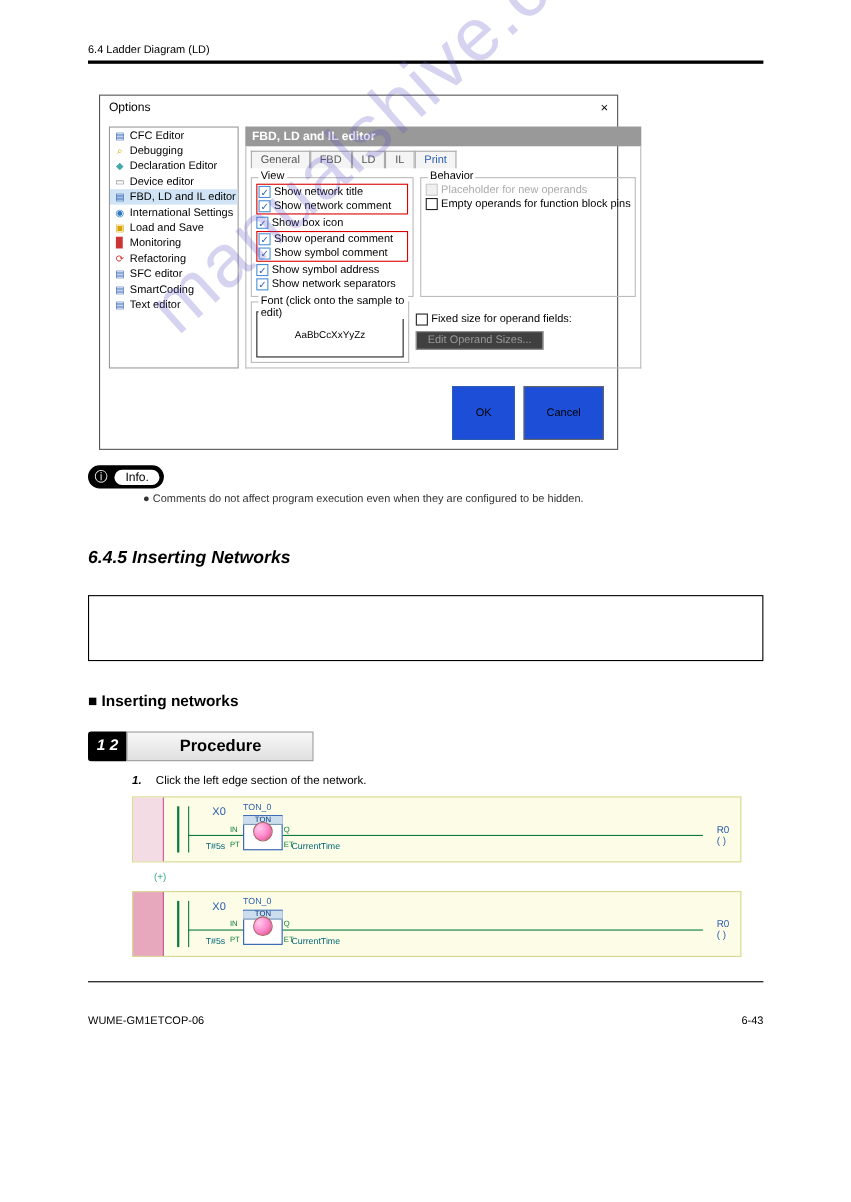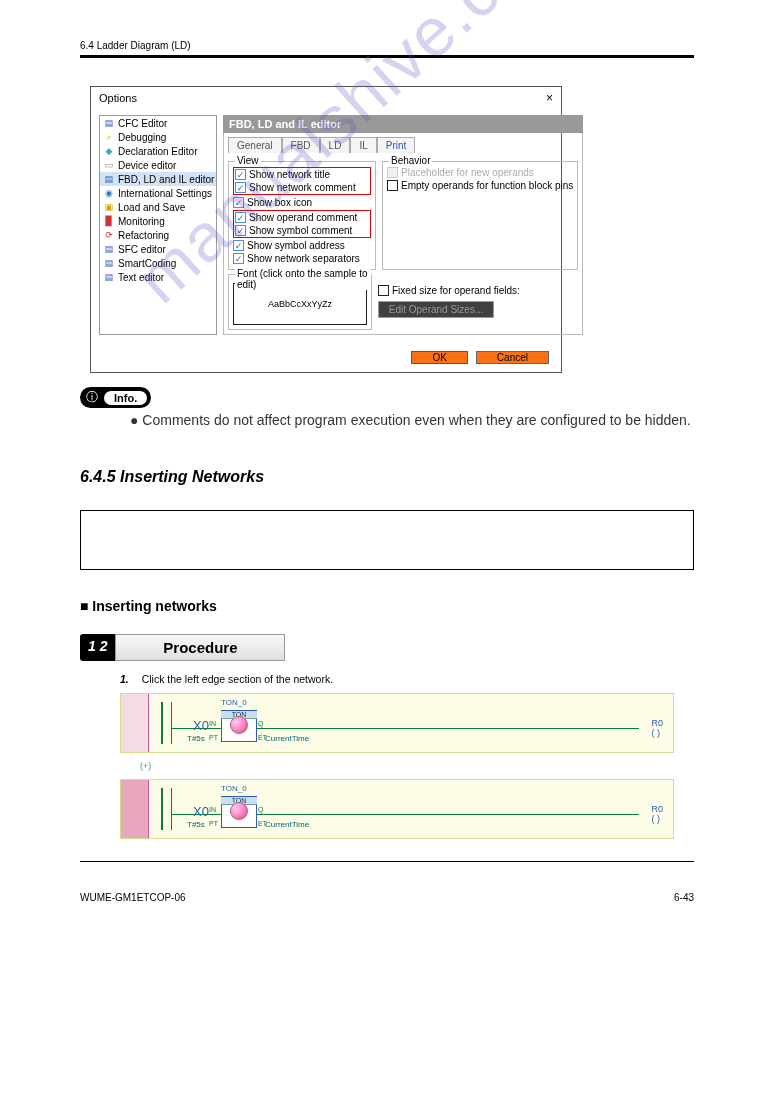--- a/index.html
+++ b/index.html
@@ -29,42 +29,42 @@
 .chk-row { display: flex; align-items: center; gap: 3px; padding: 1px 0; white-space: nowrap; }
 .chk { width: 11px; height: 11px; border: 1px solid #4a90d9; display: inline-flex; align-items: center; justify-content: center; font-size: 9px; color: #2a5db0; flex-shrink:0; }
 .chk-black { border-color: #222; color: #222; }
 .chk.disabled { border-color: #ccc; background: #f0f0f0; }
 .redbox { border: 1.5px solid #d00; padding: 0px 1px; margin: 1px 0; }
 .font-group { width: 144px; margin-top: 4px; }
 .font-sample { border: 1.5px solid #222; height: 42px; display: flex; align-items: center; justify-content: center; font-size: 9px; margin-top: 4px; }
 .fixed-row { font-size: 10px; margin-top: 8px; }
 .edit-btn { border: 1px solid #999; background: #404040; color: #999; padding: 2px 8px; font-size: 10px; margin-top: 4px; width: 116px; text-align: center; }
 .dialog-footer { display: flex; justify-content: flex-end; gap: 8px; padding: 8px 12px; }
-.btn { border: 1px solid #666; padding: 0 20px; font-size: 10px; background: #f97316; }
+.btn { border: 1px solid #666; padding: 18px 20px; font-size: 10px; background: #1d4ed8; }
 .btn-ok { border: 1.5px solid #2a5db0; }
 .info-pill { display: inline-flex; align-items: center; background: #000; color: #fff; border-radius: 12px; padding: 2px 4px; margin-top: 14px; }
-.info-pill .body { background: #fff; color: #000; border-radius: 10px; margin-left: 4px; padding: 1px 10px; font-weight: bold; font-size: 11px; }
-.info-text { font-size: 14px; margin-left: 50px; margin-top: 4px; color: #333; }
+.info-pill .body { background: #fff; color: #000; border-radius: 10px; margin-left: 4px; padding: 1px 10px; font-weight: normal; font-size: 11px; }
+.info-text { font-size: 10px; margin-left: 50px; margin-top: 4px; color: #333; }
 .section-title { font-weight: bold; font-size: 16px; margin-top: 40px; margin-bottom: 24px; font-style: italic; }
 .box-outline { border: 1px solid #000; height: 60px; position: relative; }
 .sub-title { font-weight: bold; font-size: 14px; margin-top: 28px; margin-bottom: 8px; }
 .proc-head { display: flex; align-items: stretch; margin-top: 20px; }
 .proc-num { background: #000; color: #fff; font-style: italic; font-weight: bold; padding: 4px 8px; font-size: 14px; border-radius: 3px 0 0 3px; text-align: right; }
 .proc-label { background: linear-gradient(#f8f8f8,#e0e0e0); border: 1px solid #999; padding: 4px 24px; font-weight: bold; font-size: 15px; flex: 0 0 170px; text-align: center; }
 .step-text { font-size: 10.5px; margin-left: 40px; margin-top: 12px; }
 .step-text .n { font-style: italic; font-weight: bold; margin-right: 10px; }
 .diagram { margin: 8px 20px 8px 40px; height: 60px; background: #fdfce6; border: 1px solid #d8d890; position: relative; }
 .diagram .leftbar { position: absolute; left: 0; top: 0; bottom: 0; width: 28px; background: #f3dce4; border-right: 1px solid #c59; }
 .diagram .v1 { position: absolute; left: 40px; top: 8px; bottom: 8px; width: 0; border-left: 2px solid #0a7b3b; }
 .diagram .v2 { position: absolute; left: 50px; top: 8px; bottom: 8px; width: 0; border-left: 1px solid #0a7b3b; }
 .diagram .hline { position: absolute; top: 34px; left: 50px; right: 34px; border-top: 1px solid #0a7b3b; }
 .diagram .node { position: absolute; left: 100px; top: 16px; width: 36px; height: 32px; border: 1.5px solid #2a5db0; background: #fff; }
 .diagram .node-label { position: absolute; left: 100px; top: 4px; font-size: 8px; color: #2a5db0; }
 .diagram .ball { position: absolute; left: 109px; top: 22px; width: 18px; height: 18px; border-radius: 50%; background: radial-gradient(circle at 30% 30%, #fce, #f8c, #c47); border: 1px solid #a66; }
-.diagram .x0 { position: absolute; left: 72px; top: 24px; font-size: 13px; color: #2a5db0; }
+.diagram .x0 { position: absolute; left: 72px; top: 8px; font-size: 10px; color: #2a5db0; }
 .diagram .t5s { position: absolute; left: 66px; top: 40px; font-size: 8px; color: #067; }
 .diagram .ct { position: absolute; left: 144px; top: 40px; font-size: 8px; color: #067; }
 .diagram .pinl1 { position:absolute; left:88px; top:26px; font-size:7px; color:#0a7b3b; }
 .diagram .pinl2 { position:absolute; left:88px; top:40px; font-size:7px; color:#0a7b3b; }
 .diagram .pinr1 { position:absolute; left:137px; top:26px; font-size:7px; color:#0a7b3b; }
 .diagram .pinr2 { position:absolute; left:137px; top:40px; font-size:7px; color:#0a7b3b; }
 .diagram .rend { position: absolute; right: 10px; top: 24px; font-size: 9px; color: #2a5db0; }
 .diagram .nodeh { position:absolute; left:100px; top:17px; right:auto; width:36px; text-align:center; background:#cde; font-size:7px; color:#037; border-bottom:1px solid #79b; }
 .nested { margin-left: 60px; font-size: 9px; color: #3a8; margin-top: 2px; }
 .footer { display: flex; justify-content: space-between; font-size: 10px; margin-top: 30px; }

